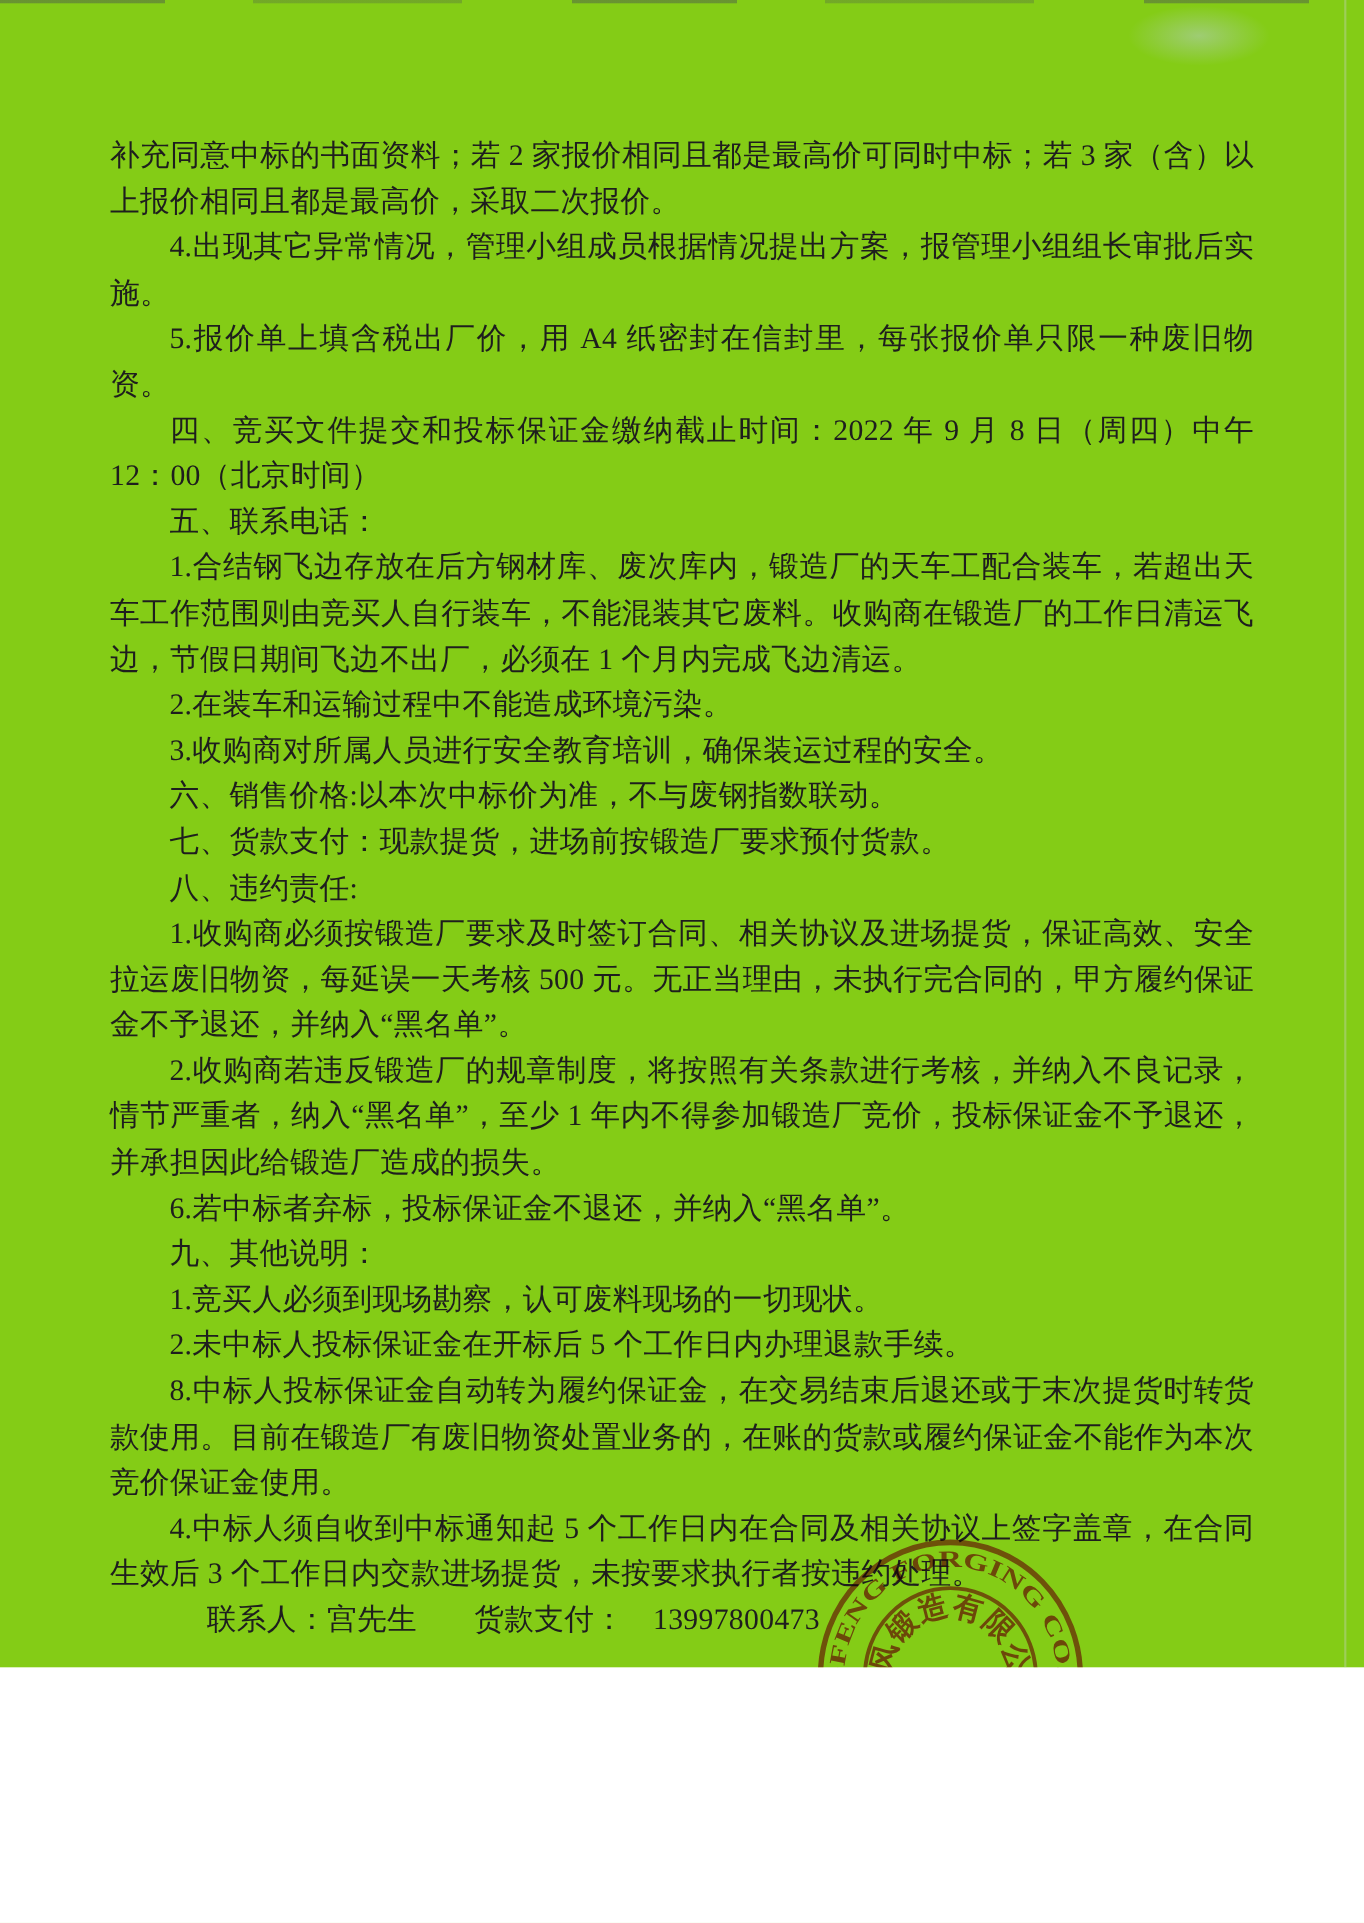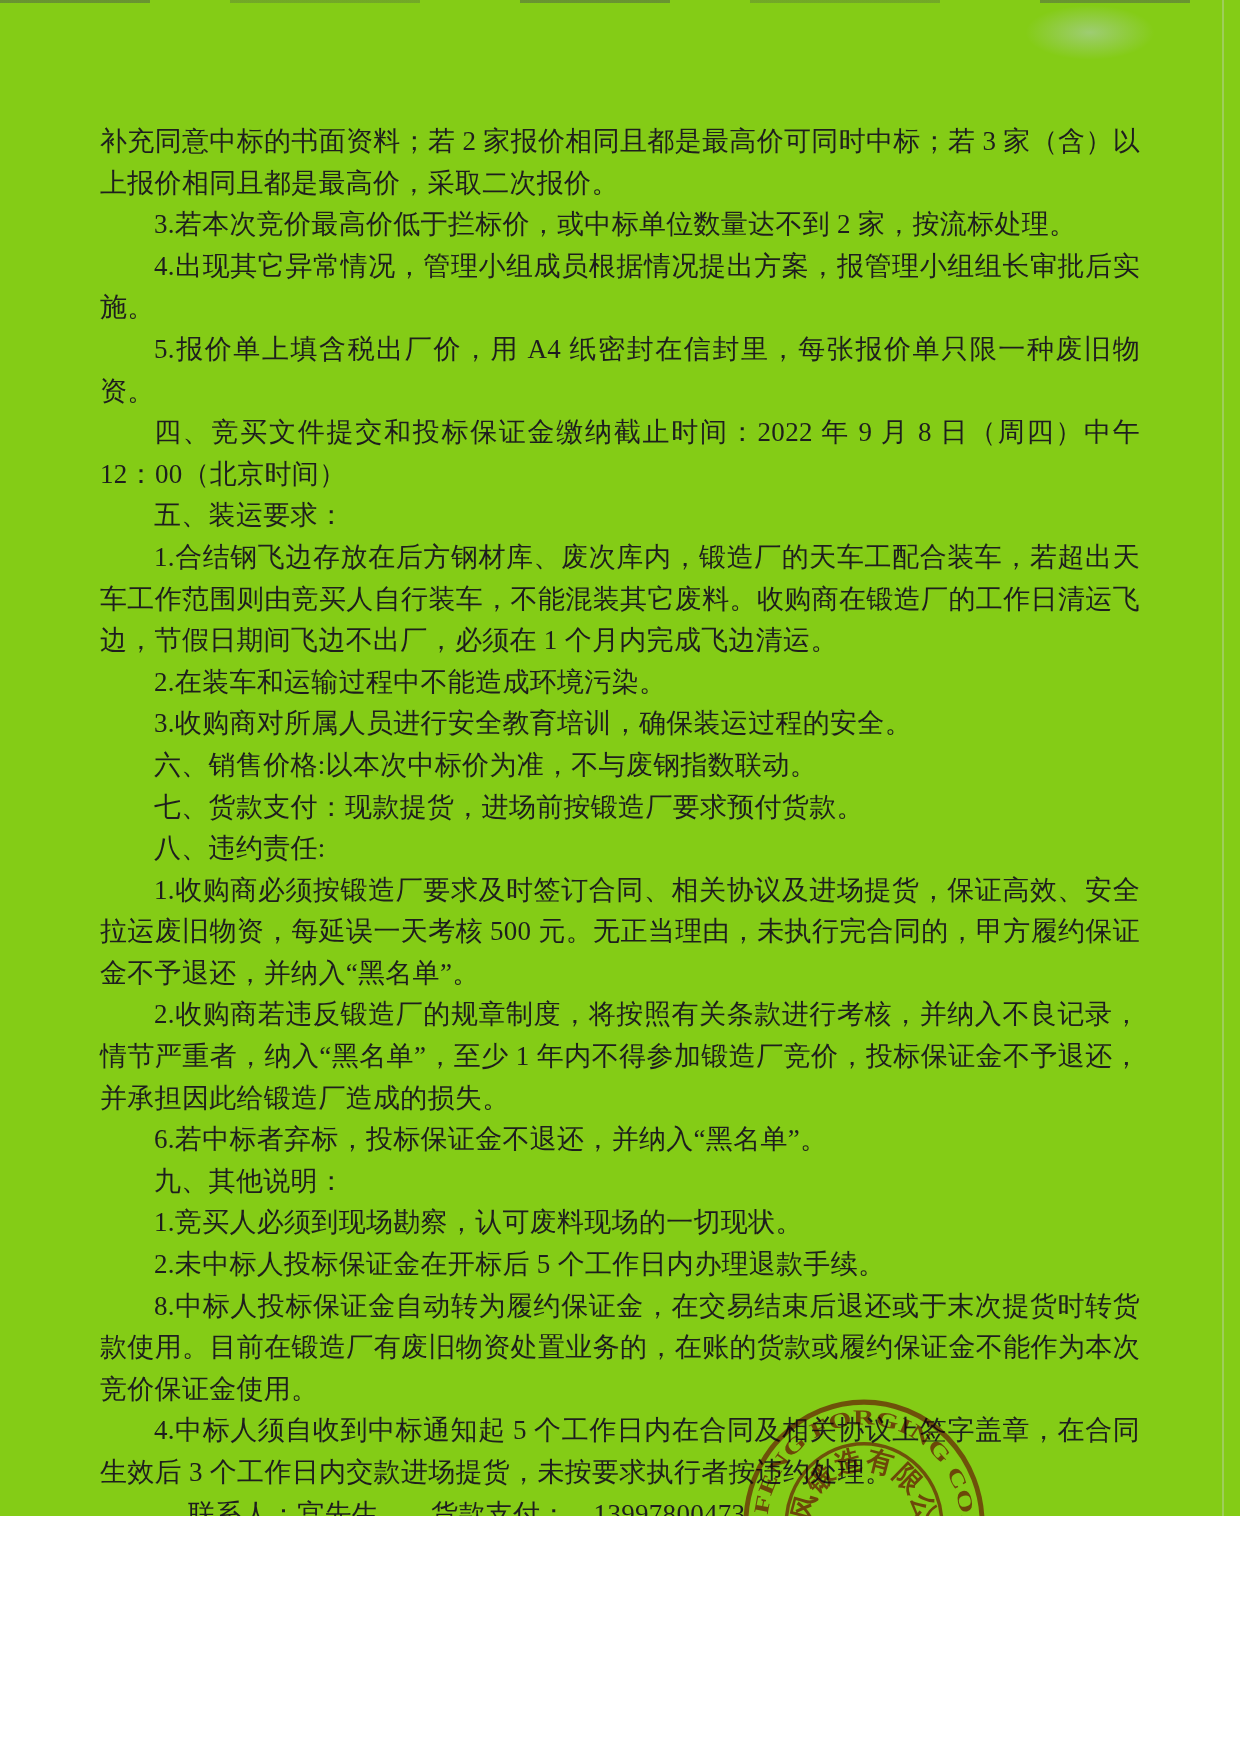--- a/index.html
+++ b/index.html
@@ -61,25 +61,24 @@
 <body>
 
 <div class="page">
 
   <div class="scan-topline"></div>
   <div class="scan-smudge"></div>
   <div class="scan-edge-right"></div>
 
   <div class="content">
     <p class="para">补充同意中标的书面资料；若 2 家报价相同且都是最高价可同时中标；若 3 家（含）以上报价相同且都是最高价，采取二次报价。</p>
-    <p class="para indent">3.若本次竞价最高价低于拦标价，或中标单位数量达不到 2 家，按流标处理。</p>
     <p class="para indent">4.出现其它异常情况，管理小组成员根据情况提出方案，报管理小组组长审批后实施。</p>
     <p class="para indent">5.报价单上填含税出厂价，用 A4 纸密封在信封里，每张报价单只限一种废旧物资。</p>
     <p class="para indent">四、竞买文件提交和投标保证金缴纳截止时间：2022 年 9 月 8 日（周四）中午 12：00（北京时间）</p>
-    <p class="para indent">五、装运要求：</p>
+    <p class="para indent">五、联系电话：</p>
     <p class="para indent">1.合结钢飞边存放在后方钢材库、废次库内，锻造厂的天车工配合装车，若超出天车工作范围则由竞买人自行装车，不能混装其它废料。收购商在锻造厂的工作日清运飞边，节假日期间飞边不出厂，必须在 1 个月内完成飞边清运。</p>
     <p class="para indent">2.在装车和运输过程中不能造成环境污染。</p>
     <p class="para indent">3.收购商对所属人员进行安全教育培训，确保装运过程的安全。</p>
     <p class="para indent">六、销售价格:以本次中标价为准，不与废钢指数联动。</p>
     <p class="para indent">七、货款支付：现款提货，进场前按锻造厂要求预付货款。</p>
     <p class="para indent">八、违约责任:</p>
     <p class="para indent">1.收购商必须按锻造厂要求及时签订合同、相关协议及进场提货，保证高效、安全拉运废旧物资，每延误一天考核 500 元。无正当理由，未执行完合同的，甲方履约保证金不予退还，并纳入“黑名单”。</p>
     <p class="para indent">2.收购商若违反锻造厂的规章制度，将按照有关条款进行考核，并纳入不良记录，情节严重者，纳入“黑名单”，至少 1 年内不得参加锻造厂竞价，投标保证金不予退还，并承担因此给锻造厂造成的损失。</p>
     <p class="para indent">6.若中标者弃标，投标保证金不退还，并纳入“黑名单”。</p>
     <p class="para indent">九、其他说明：</p>

